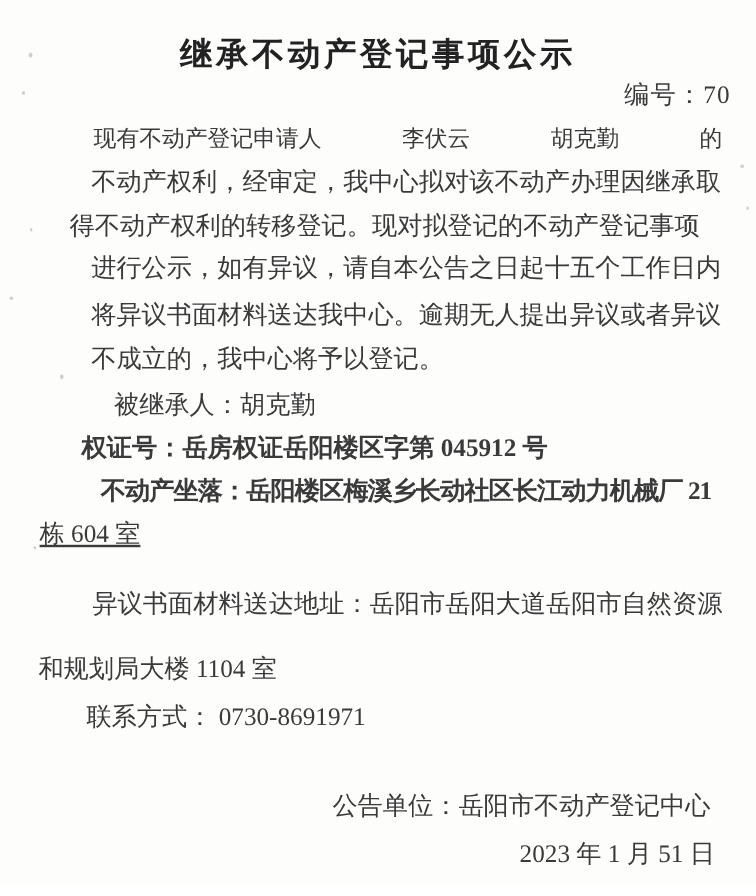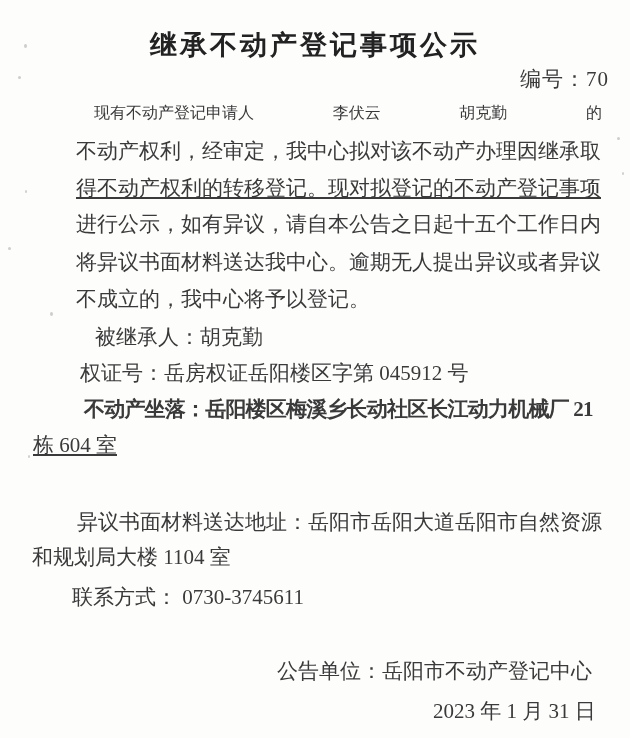--- a/index.html
+++ b/index.html
@@ -40,26 +40,26 @@
   }
   .line {
     position: absolute;
     font-size: 21px;
     line-height: 1.1;
     white-space: nowrap;
     color: #3a3a3a;
   }
   .justify-row {
     position: absolute;
-    left: 94px;
+    left: 78px;
     right: 28px;
     top: 103px;
     display: flex;
     justify-content: space-between;
-    font-size: 16px;
+    font-size: 19px;
     color: #3a3a3a;
   }
   .tight { letter-spacing: -0.8px; }
   .speck {
     position: absolute;
     border-radius: 50%;
     background: #a8a8a8;
     opacity: 0.55;
   }
 </style>
@@ -73,36 +73,36 @@
   <div class="doc-number">编号：70</div>
 
   <div class="justify-row">
     <span>现有不动产登记申请人</span>
     <span>李伏云</span>
     <span>胡克勤</span>
     <span>的</span>
   </div>
 
   <div class="line" style="left:76px; top:140px;">不动产权利，经审定，我中心拟对该不动产办理因继承取</div>
-  <div class="line" style="left:76px; top:177px;text-decoration:underline;">得不动产权利的转移登记。现对拟登记的不动产登记事项</div>
+  <div class="line" style="left:58px; top:177px;">得不动产权利的转移登记。现对拟登记的不动产登记事项</div>
   <div class="line" style="left:76px; top:214px;font-family:Liberation Mono, monospace;">进行公示，如有异议，请自本公告之日起十五个工作日内</div>
   <div class="line" style="left:76px; top:251px;">将异议书面材料送达我中心。逾期无人提出异议或者异议</div>
   <div class="line" style="left:76px; top:288px;">不成立的，我中心将予以登记。</div>
 
   <div class="line" style="left:95px; top:326px;">被继承人：胡克勤</div>
-  <div class="line" style="left:80px; top:362px;">权证号：岳房权证岳阳楼区字第 045912 号</div>
+  <div class="line" style="left:68px; top:362px;font-weight:bold;">权证号：岳房权证岳阳楼区字第 045912 号</div>
   <div class="line tight" style="left:84px; top:398px;font-weight:bold;">不动产坐落：岳阳楼区梅溪乡长动社区长江动力机械厂 21</div>
   <div class="line" style="left:33px; top:434px;text-decoration:underline;">栋 604 室</div>
 
-  <div class="line" style="left:77px; top:511px;text-align:center;">异议书面材料送达地址：岳阳市岳阳大道岳阳市自然资源</div>
+  <div class="line" style="left:77px; top:492px;text-align:center;">异议书面材料送达地址：岳阳市岳阳大道岳阳市自然资源</div>
   <div class="line" style="left:32px; top:546px;">和规划局大楼 1104 室</div>
-  <div class="line" style="left:72px; top:586px;">联系方式： 0730-3745611</div>
+  <div class="line" style="left:72px; top:586px;">联系方式： 0730-8691971</div>
 
   <div class="line" style="left:277px; top:660px;">公告单位：岳阳市不动产登记中心</div>
-  <div class="line" style="left:433px; top:700px;">2023 年 1 月 31 日</div>
+  <div class="line" style="left:433px; top:700px;">2023 年 1 月 51 日</div>
 
   <i class="speck" style="left:24px; top:44px; width:3px; height:4px;"></i>
   <i class="speck" style="left:18px; top:76px; width:3px; height:3px;"></i>
   <i class="speck" style="left:25px; top:190px; width:2px; height:3px;"></i>
   <i class="speck" style="left:50px; top:312px; width:3px; height:4px;"></i>
   <i class="speck" style="left:617px; top:137px; width:3px; height:3px;"></i>
   <i class="speck" style="left:622px; top:172px; width:2px; height:3px;"></i>
   <i class="speck" style="left:8px; top:247px; width:3px; height:3px;"></i>
   <i class="speck" style="left:28px; top:455px; width:2px; height:3px;"></i>
 

